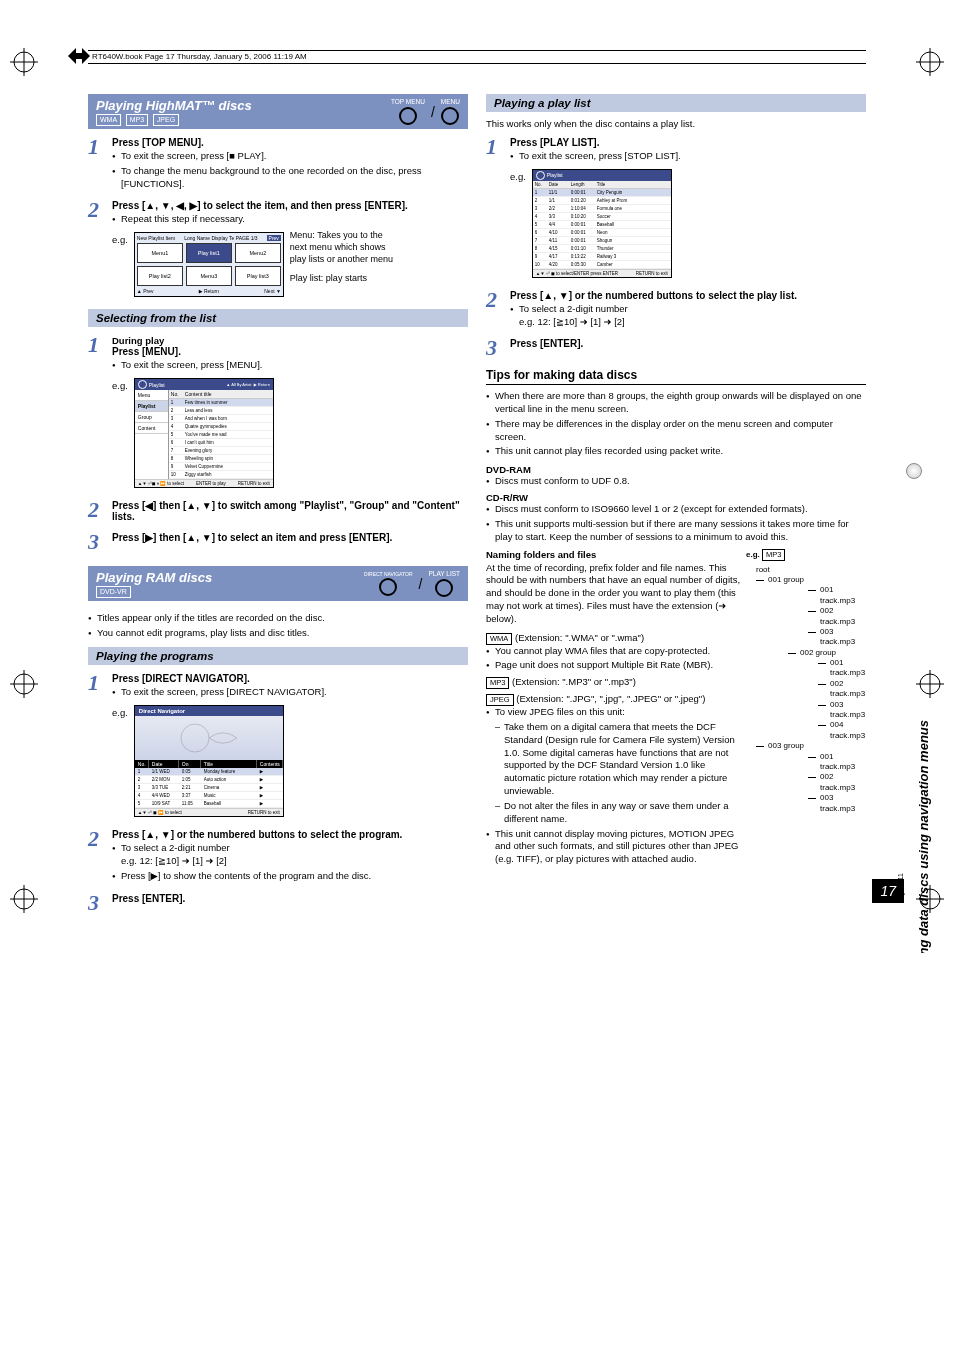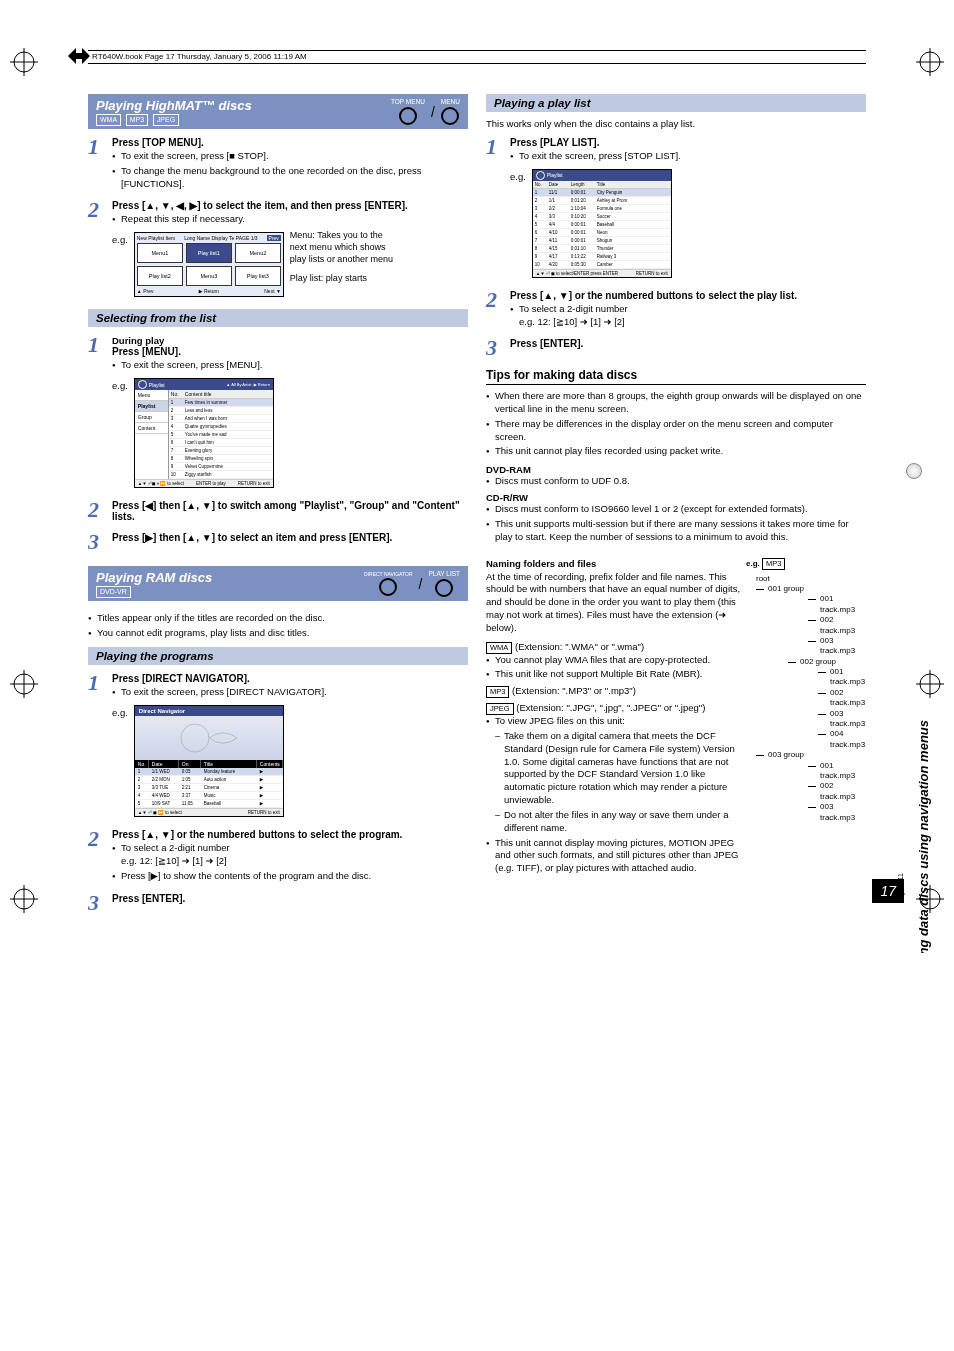--- a/index.html
+++ b/index.html
@@ -144,21 +144,21 @@
               <div class="circle"></div>
             </div>
         </div>
       </div>
 
       <div class="step-row">
         <div class="step-num">1</div>
         <div class="step-body">
           <div class="step-title">Press [TOP MENU].</div>
           <ul class="bul">
-            <li>To exit the screen, press [■ STOP].</li>
+            <li>To exit the screen, press [■ PLAY].</li>
             <li>To change the menu background to the one recorded on the disc, press [FUNCTIONS].</li>
           </ul>
         </div>
       </div>
 
       <div class="step-row">
         <div class="step-num">2</div>
         <div class="step-body">
           <div class="step-title arrows">Press [▲, ▼, ◀, ▶] to select the item, and then press [ENTER].</div>
           <ul class="bul">
@@ -516,28 +516,28 @@
       <div class="b" style="margin-top:6px">DVD-RAM</div>
       <ul class="bul">
           <li>Discs must conform to UDF 0.8.</li>
         </ul>
       <div class="b" style="margin-top:4px">CD-R/RW</div>
       <ul class="bul">
         <li>Discs must conform to ISO9660 level 1 or 2 (except for extended formats).</li>
         <li>This unit supports multi-session but if there are many sessions it takes more time for play to start. Keep the number of sessions to a minimum to avoid this.</li>
       </ul>
 
-      <div style="display:flex; gap:2px; margin-top:14px">
+      <div style="display:flex; gap:2px; margin-top:5px">
         <div style="flex:1">
           <div class="b">Naming folders and files</div>
           <div style="margin-top:2px;line-height:1.35">At the time of recording, prefix folder and file names. This should be with numbers that have an equal number of digits, and should be done in the order you want to play them (this may not work at times). Files must have the extension (➜ below).</div>
           <div style="margin-top:6px"><span class="inline-badge">WMA</span> <span>(Extension: ".WMA" or ".wma")</span></div>
           <ul class="bul">
             <li>You cannot play WMA files that are copy-protected.</li>
-            <li>This unit like not support Multiple Bit Rate (MBR).</li>
+            <li>Page unit does not support Multiple Bit Rate (MBR).</li>
           </ul>
           <div style="margin-top:4px"><span class="inline-badge">MP3</span> <span>(Extension: ".MP3" or ".mp3")</span></div>
           <div style="margin-top:4px"><span class="inline-badge">JPEG</span> <span>(Extension: ".JPG", ".jpg", ".JPEG" or ".jpeg")</span></div>
           <ul class="bul">
             <li><span>To view JPEG files on this unit:</span>
               <ul class="bul dash" style="margin-top:2px">
                 <li>Take them on a digital camera that meets the DCF Standard (Design rule for Camera File system) Version 1.0. Some digital cameras have functions that are not supported by the DCF Standard Version 1.0 like automatic picture rotation which may render a picture unviewable.</li>
                 <li>Do not alter the files in any way or save them under a different name.</li>
               </ul>
             </li>

